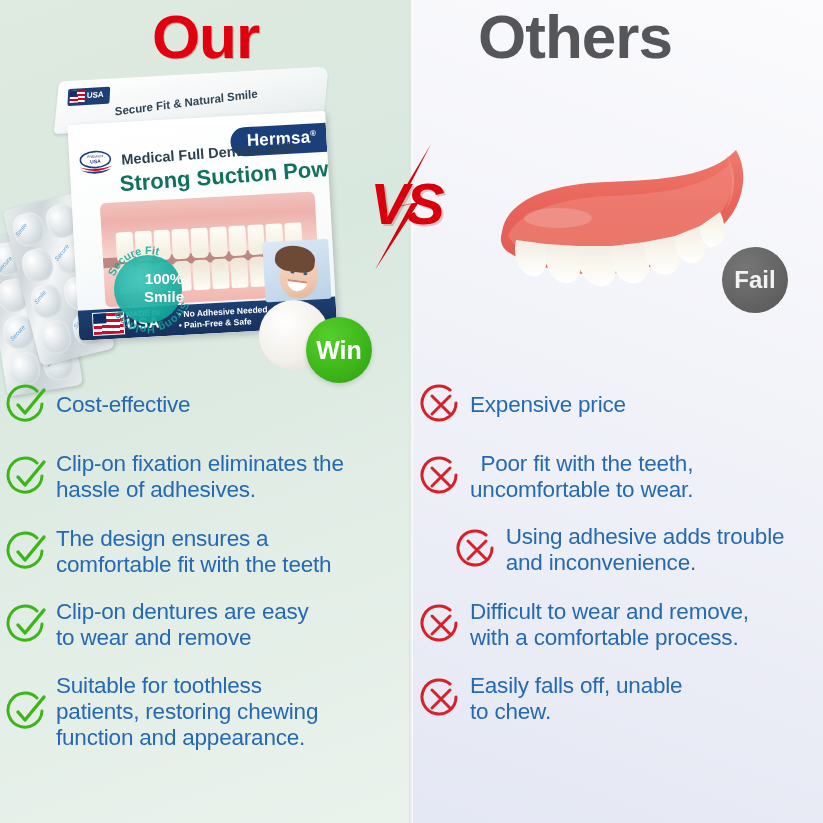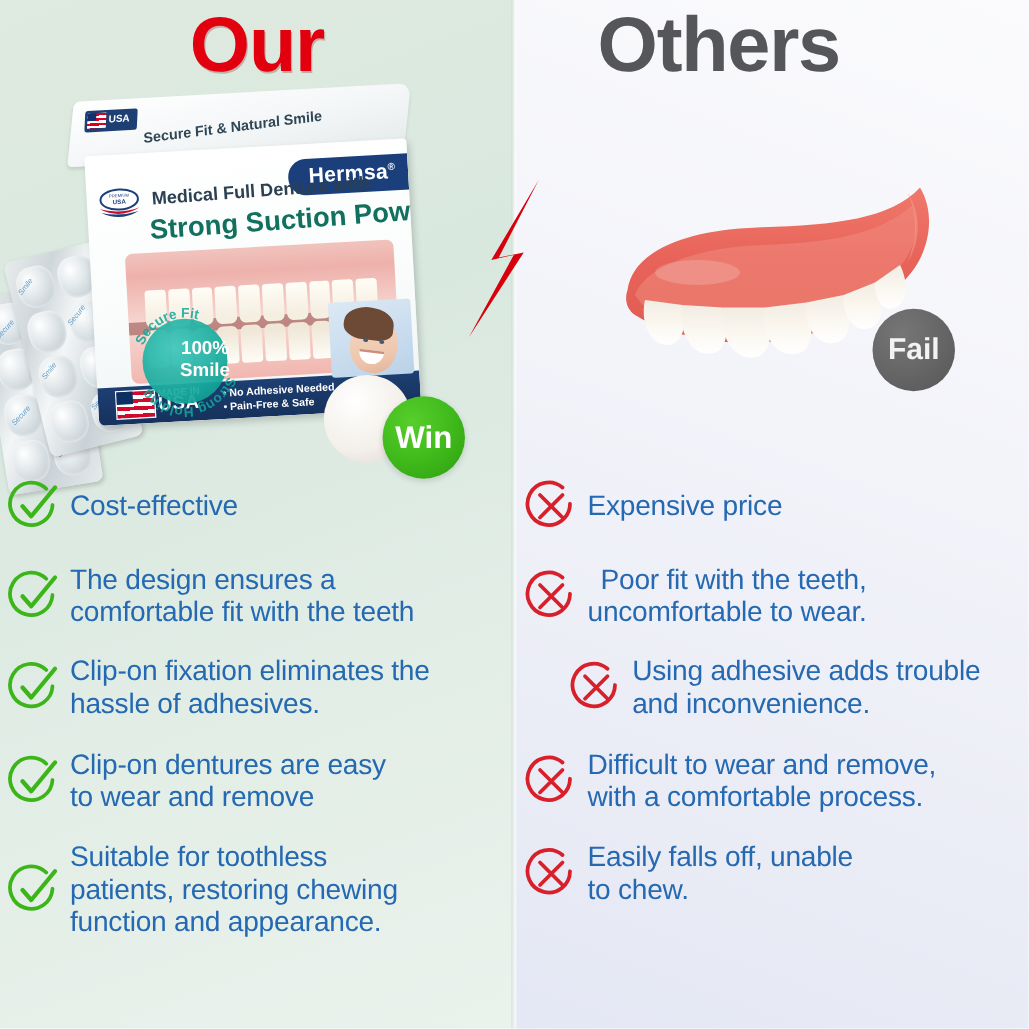--- a/index.html
+++ b/index.html
@@ -363,21 +363,21 @@
   .pebble {
     position: absolute;
     left: 259px; top: 300px;
     width: 70px; height: 70px;
     border-radius: 50%;
     background: radial-gradient(circle at 36% 30%, #ffffff 0%, #f3efe9 60%, #ddd6cc 100%);
     z-index: 5;
   }
   .fail-badge {
     position: absolute;
-    left: 698px; top: 247px;
+    left: 722px; top: 247px;
     width: 66px; height: 66px;
     border-radius: 50%;
     background: radial-gradient(circle at 36% 30%, #767676 0%, #636363 60%, #565656 100%);
     z-index: 6;
   }
   .fail-badge .lbl {
     position: absolute; left: 0; top: 19px;
     width: 66px; text-align: center;
     color: #f3f3f3; font-size: 24px; font-weight: bold;
   }
@@ -573,20 +573,21 @@
 
   <div class="pebble"></div>
   <div class="win-badge">
     <div class="lbl">Win</div>
   </div>
 
   <div class="vs-wrap">
     <svg class="vs-bolt" viewBox="0 0 122 130">
       <path d="M86 2 L48 66 L66 62 L30 128 L74 60 L54 64 Z" fill="#d8000c"></path>
     </svg>
+    <div class="vs-text">VS</div>
   </div>
 
   <svg class="denture-right" viewBox="0 0 290 185">
     <defs>
       <linearGradient id="gum" x1="0" y1="0" x2="0" y2="1">
         <stop offset="0%" stop-color="#f0796a"></stop>
         <stop offset="45%" stop-color="#e8645a"></stop>
         <stop offset="100%" stop-color="#e05a50"></stop>
       </linearGradient>
       <linearGradient id="toothg" x1="0" y1="0" x2="0" y2="1">
@@ -619,35 +620,35 @@
   </div>
 
   <div class="list list-left">
     <div class="item i0">
       <svg class="ico" viewBox="0 0 42 42">
         <path d="M31 7 A17 17 0 1 0 36 20" fill="none" stroke="#3cb519" stroke-width="3" stroke-linecap="round"></path>
         <path d="M12 21 L19 29 L38 6" fill="none" stroke="#3cb519" stroke-width="3.4" stroke-linecap="round" stroke-linejoin="round"></path>
       </svg>
       <div class="txt" style="white-space:pre-line">Cost-effective</div>
     </div>
-    <div class="item i1">
+    <div class="item i2">
       <svg class="ico" viewBox="0 0 42 42">
         <path d="M31 7 A17 17 0 1 0 36 20" fill="none" stroke="#3cb519" stroke-width="3" stroke-linecap="round"></path>
         <path d="M12 21 L19 29 L38 6" fill="none" stroke="#3cb519" stroke-width="3.4" stroke-linecap="round" stroke-linejoin="round"></path>
       </svg>
+      <div class="txt" style="white-space:pre-line">Clip-on fixation eliminates the
+hassle of adhesives.</div>
+    </div>
+    <div class="item i1">
+      <svg class="ico" viewBox="0 0 42 42">
+        <path d="M31 7 A17 17 0 1 0 36 20" fill="none" stroke="#3cb519" stroke-width="3" stroke-linecap="round"></path>
+        <path d="M12 21 L19 29 L38 6" fill="none" stroke="#3cb519" stroke-width="3.4" stroke-linecap="round" stroke-linejoin="round"></path>
+      </svg>
       <div class="txt" style="white-space:pre-line">The design ensures a
 comfortable fit with the teeth</div>
-    </div>
-    <div class="item i2">
-      <svg class="ico" viewBox="0 0 42 42">
-        <path d="M31 7 A17 17 0 1 0 36 20" fill="none" stroke="#3cb519" stroke-width="3" stroke-linecap="round"></path>
-        <path d="M12 21 L19 29 L38 6" fill="none" stroke="#3cb519" stroke-width="3.4" stroke-linecap="round" stroke-linejoin="round"></path>
-      </svg>
-      <div class="txt" style="white-space:pre-line">Clip-on fixation eliminates the
-hassle of adhesives.</div>
     </div>
     <div class="item i3">
       <svg class="ico" viewBox="0 0 42 42">
         <path d="M31 7 A17 17 0 1 0 36 20" fill="none" stroke="#3cb519" stroke-width="3" stroke-linecap="round"></path>
         <path d="M12 21 L19 29 L38 6" fill="none" stroke="#3cb519" stroke-width="3.4" stroke-linecap="round" stroke-linejoin="round"></path>
       </svg>
       <div class="txt" style="white-space:pre-line">Clip-on dentures are easy
 to wear and remove</div>
     </div>
     <div class="item i4">

